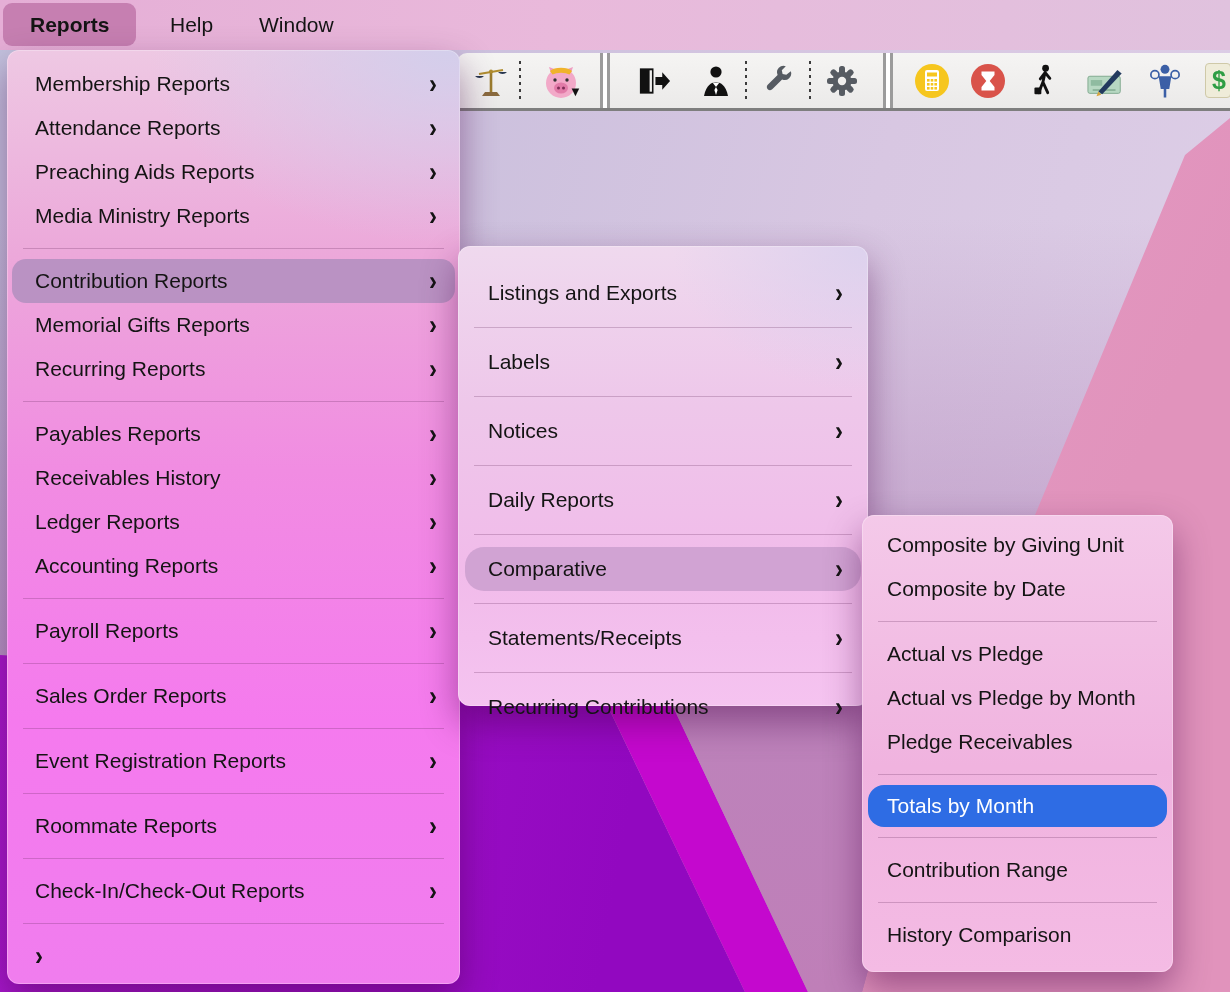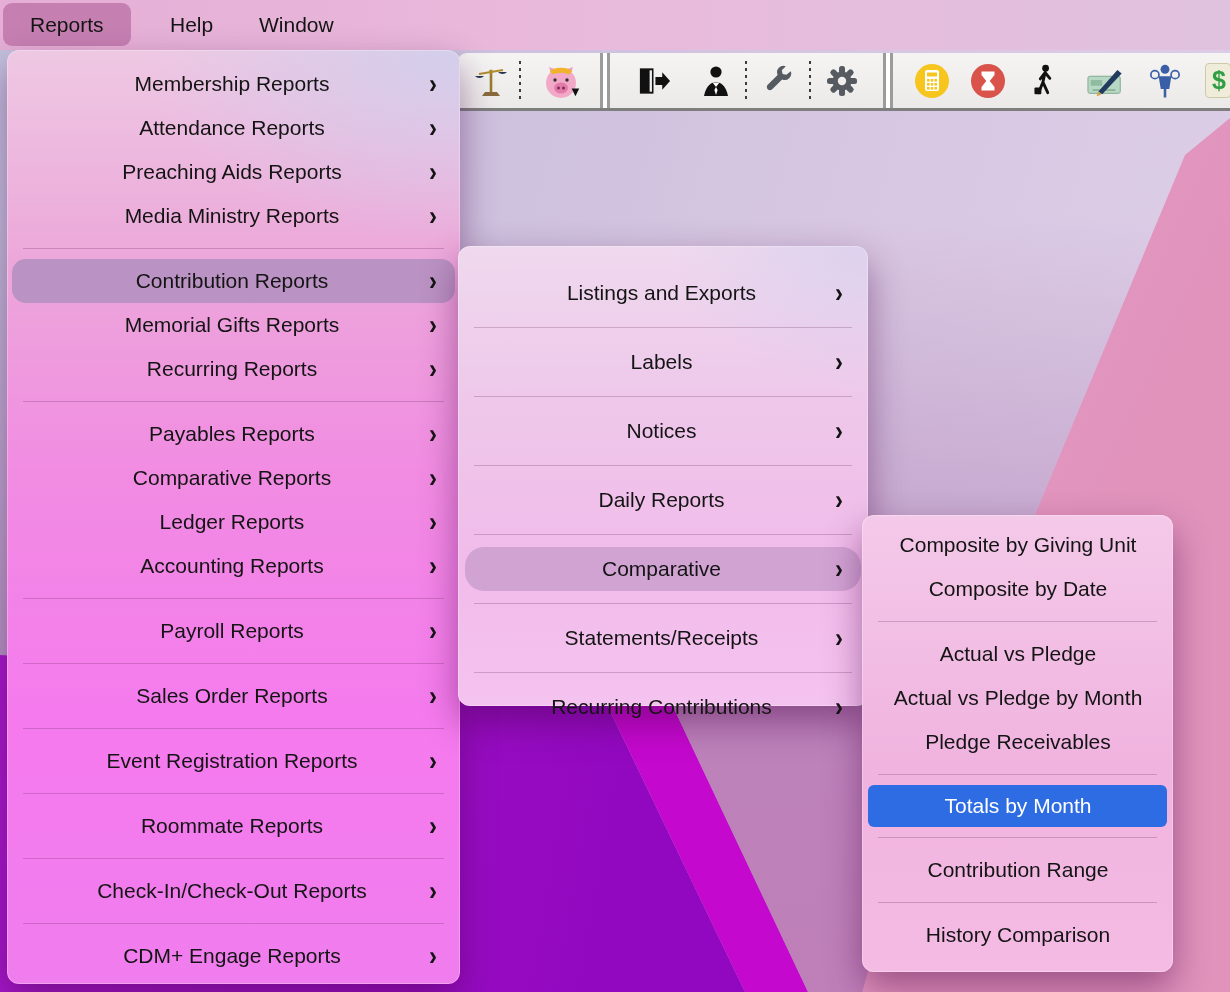--- a/index.html
+++ b/index.html
@@ -18,40 +18,40 @@
   .band-magenta{position:absolute;inset:0;background:#c408ce;
         clip-path:polygon(600px 690px,668px 696px,808px 992px,745px 992px);}
   .band-mauve2{position:absolute;inset:0;background:linear-gradient(to bottom,#b78cc2,#bf7fb8);
         clip-path:polygon(668px 696px,940px 710px,862px 992px,808px 992px);}
 
   
   .menubar{position:absolute;left:0;top:0;width:100%;height:50px;z-index:5;
         background:linear-gradient(to right,#e5aed6,#e9b9db 45%,#e0c2de 100%);}
   .mb-item{position:absolute;top:3px;height:43px;display:flex;align-items:center;
         font-size:21px;color:#141414;cursor:default;}
-  .mb-reports{left:3px;padding:0 27px;background:#c67fb1;border-radius:9px;}
+  .mb-reports{left:3px;padding:0 27px;background:#c67fb1;border-radius:9px;font-weight:bold;}
   .mb-help{left:170px;}
   .mb-window{left:259px;}
 
   
   .toolbar{position:absolute;left:457px;top:53px;width:790px;height:55px;z-index:4;
         background:linear-gradient(#f5f4f3,#ebeae9);border-top-left-radius:10px;
         border-bottom:3px solid #7e7e7e;display:flex;align-items:center;}
   .ticon{flex:0 0 auto;display:flex;align-items:center;justify-content:center;cursor:pointer;}
   .dotsep{flex:0 0 auto;width:2px;height:40px;
         background:repeating-linear-gradient(to bottom,#3c3c3c 0 3px,transparent 3px 7px);}
   .dblsep{flex:0 0 auto;width:18px;align-self:stretch;
         background:linear-gradient(to right,transparent 0 4px,#9b9b9b 4px 7px,#fff 7px 11px,#9b9b9b 11px 14px,transparent 14px);}
   .dropdown-arrow{font-size:13px;color:#111;margin-left:-12px;margin-top:22px;}
   .dollar{font-size:25px;font-weight:bold;color:#2f9e44;background:#efecd9;border:1px solid #cfc9a8;
         border-radius:4px;padding:2px 4px 2px 6px;}
 
   
   .panel{position:absolute;border-radius:12px;
-        box-shadow:0 16px 36px rgba(70,0,70,.45), inset 0 0 0 1px rgba(255,255,255,.28);text-align:center;}
+        box-shadow:0 16px 36px rgba(70,0,70,.45), inset 0 0 0 1px rgba(255,255,255,.28);}
   .p1{left:7px;top:50px;width:453px;height:934px;padding-top:12px;box-sizing:border-box;z-index:6;
       background:
         radial-gradient(420px 270px at 98% 0%,rgba(209,207,236,.92),rgba(209,207,236,0) 72%),
         linear-gradient(to bottom,#eec8e3 0%,#eca8da 22%,#f18ce2 45%,#f57aee 72%,#f07dee 100%);}
   .p2{left:458px;top:246px;width:410px;height:460px;padding-top:13px;box-sizing:border-box;z-index:7;
       background:
         radial-gradient(280px 210px at 100% 0%,rgba(216,208,238,.8),rgba(216,208,238,0) 70%),
         linear-gradient(to bottom,#efd9ee 0%,#eec7ea 35%,#f1bbea 70%,#f5c3f0 100%);}
   .p3{left:862px;top:515px;width:311px;height:457px;padding-top:8px;box-sizing:border-box;z-index:8;
       background:linear-gradient(to bottom,#f4c9e9 0%,#f0b3df 55%,#f4bbe4 100%);}
@@ -59,21 +59,21 @@
   .mi{height:44px;display:flex;align-items:center;border-radius:6px;
       font-size:21px;color:#141414;cursor:default;}
   .p1 .mi{margin:0 5px;padding:0 18px 0 23px;}
   .p2 .mi{margin:12px 7px;padding:0 18px 0 23px;}
   .p3 .mi{margin:0 6px;padding:0 18px 0 19px;}
   .mi .lbl{flex:1;white-space:nowrap;}
   .chev{font-size:24px;font-weight:700;transform:scaleY(1.12);line-height:1;}
   .sep{height:1px;background:rgba(95,38,88,.25);margin:10px 16px;}
   .hl1{background:#ba92c3;border-radius:14px;}
   .hl2{background:#d1a3d3;border-radius:19px;}
-  .hl3{background:#2e6ce4;color:#fff;height:42px;}
+  .hl3{background:#2e6ce4;color:#fff;height:42px;border-radius:16px;}
 </style>
 </head>
 <body>
 
 <div class="screen">
 
   <div class="wall"></div>
   <div class="wall-mauve"></div>
   <div class="swath-pink"></div>
   <div class="band-purple"></div>
@@ -236,21 +236,21 @@
     <div class="mi">
       <span class="lbl">Recurring Reports</span>
       <span class="chev">›</span>
     </div>
     <div class="sep"></div>
     <div class="mi">
       <span class="lbl">Payables Reports</span>
       <span class="chev">›</span>
     </div>
     <div class="mi">
-      <span class="lbl">Comparative Reports</span>
+      <span class="lbl">Receivables History</span>
       <span class="chev">›</span>
     </div>
     <div class="mi">
       <span class="lbl">Ledger Reports</span>
       <span class="chev">›</span>
     </div>
     <div class="mi">
       <span class="lbl">Accounting Reports</span>
       <span class="chev">›</span>
     </div>
@@ -274,21 +274,20 @@
       <span class="lbl">Roommate Reports</span>
       <span class="chev">›</span>
     </div>
     <div class="sep"></div>
     <div class="mi">
       <span class="lbl">Check-In/Check-Out Reports</span>
       <span class="chev">›</span>
     </div>
     <div class="sep"></div>
     <div class="mi">
-      <span class="lbl">CDM+ Engage Reports</span>
       <span class="chev">›</span>
     </div>
   </div>
 
   <div class="panel p2">
     <div class="mi">
       <span class="lbl">Listings and Exports</span>
       <span class="chev">›</span>
     </div>
     <div class="sep"></div>

